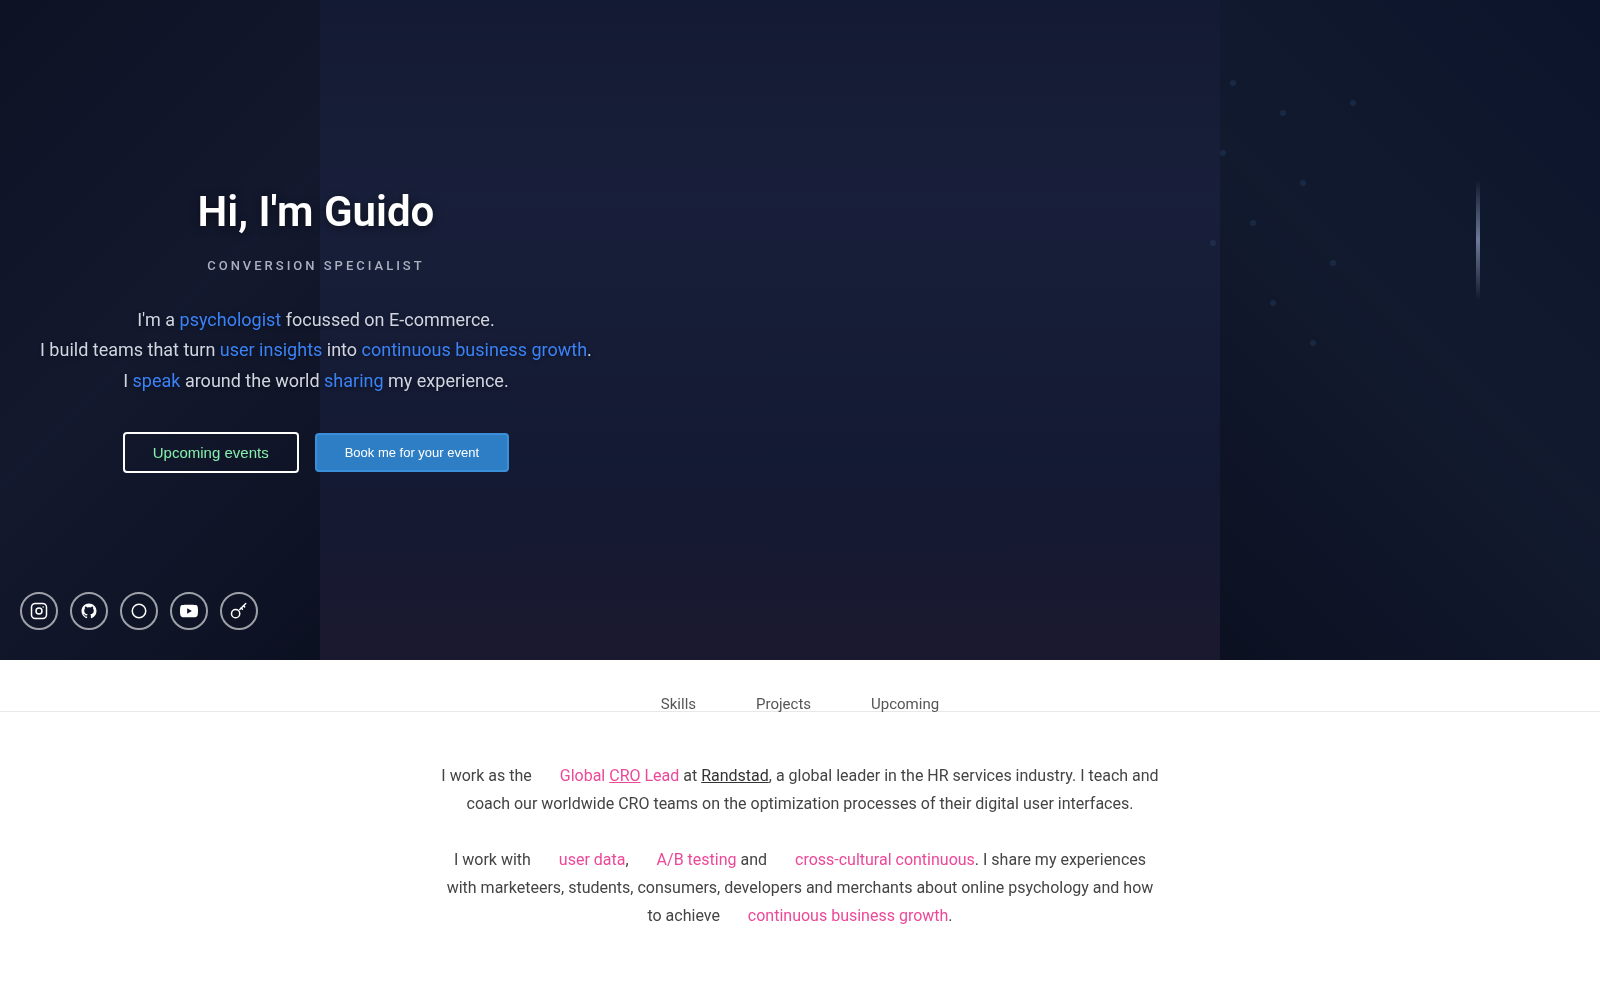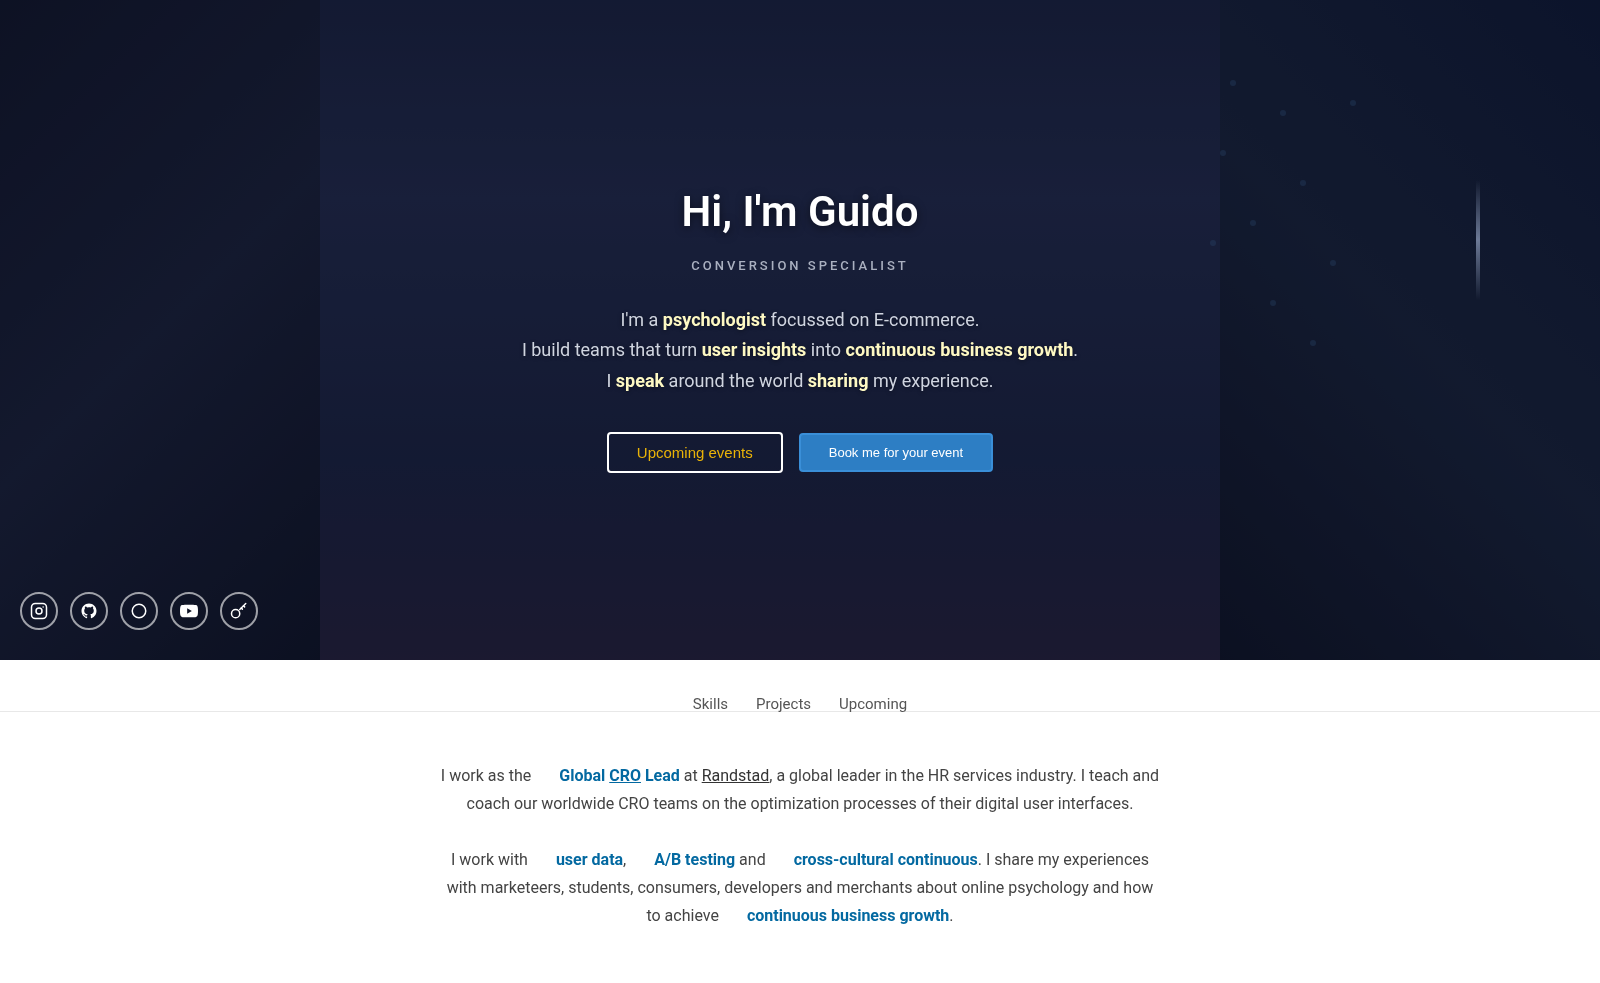--- a/index.html
+++ b/index.html
@@ -17,21 +17,20 @@
 
     
     .hero {
       position: relative;
       width: 100%;
       height: 660px;
       background: #1a1f2e;
       overflow: hidden;
       display: flex;
       align-items: center;
-      justify-content: center;
     }
 
     
     .hero-overlay {
       position: absolute;
       inset: 0;
       background: rgba(15, 20, 40, 0.55);
       z-index: 2;
     }
 
@@ -99,36 +98,36 @@
 
     .hero-description {
       font-size: 18px;
       line-height: 1.7;
       color: #d0d5e0;
       margin-bottom: 36px;
       text-shadow: 0 1px 4px rgba(0,0,0,0.4);
     }
 
     .hero-description .bold {
-      font-weight: 700;
-      color: #fef9c3;
+      font-weight: 400;
+      color: #3b82f6;
     }
 
     .hero-buttons {
       display: flex;
       gap: 16px;
       justify-content: center;
       align-items: center;
     }
 
     .btn-outline {
       padding: 10px 28px;
       border: 2px solid #ffffff;
       background: transparent;
-      color: #eab308;
+      color: #86efac;
       font-size: 15px;
       font-weight: 500;
       border-radius: 4px;
       cursor: pointer;
       transition: all 0.2s;
       text-decoration: none;
     }
 
     .btn-primary {
       padding: 10px 28px;
@@ -174,21 +173,21 @@
       border-bottom: 1px solid #e8e8e8;
       padding: 0;
       display: flex;
       justify-content: center;
       align-items: center;
       height: 52px;
     }
 
     .nav-items {
       display: flex;
-      gap: 28px;
+      gap: 60px;
       align-items: flex-end;
       margin-top: 36px;
     }
 
     .nav-item {
       font-size: 15px;
       color: #555;
       cursor: pointer;
       padding: 16px 0;
       text-decoration: none;
@@ -206,22 +205,22 @@
 
     .content-para {
       font-size: 16px;
       line-height: 1.75;
       color: #444;
       text-align: center;
       margin-bottom: 28px;
     }
 
     .content-para .bold {
-      font-weight: 700;
-      color: #0369a1;
+      font-weight: 400;
+      color: #ec4899;
       margin-left: 24px;
     }
 
     .content-para a {
       color: #333;
       text-decoration: underline;
     }
 
     
     .accent-dots {

